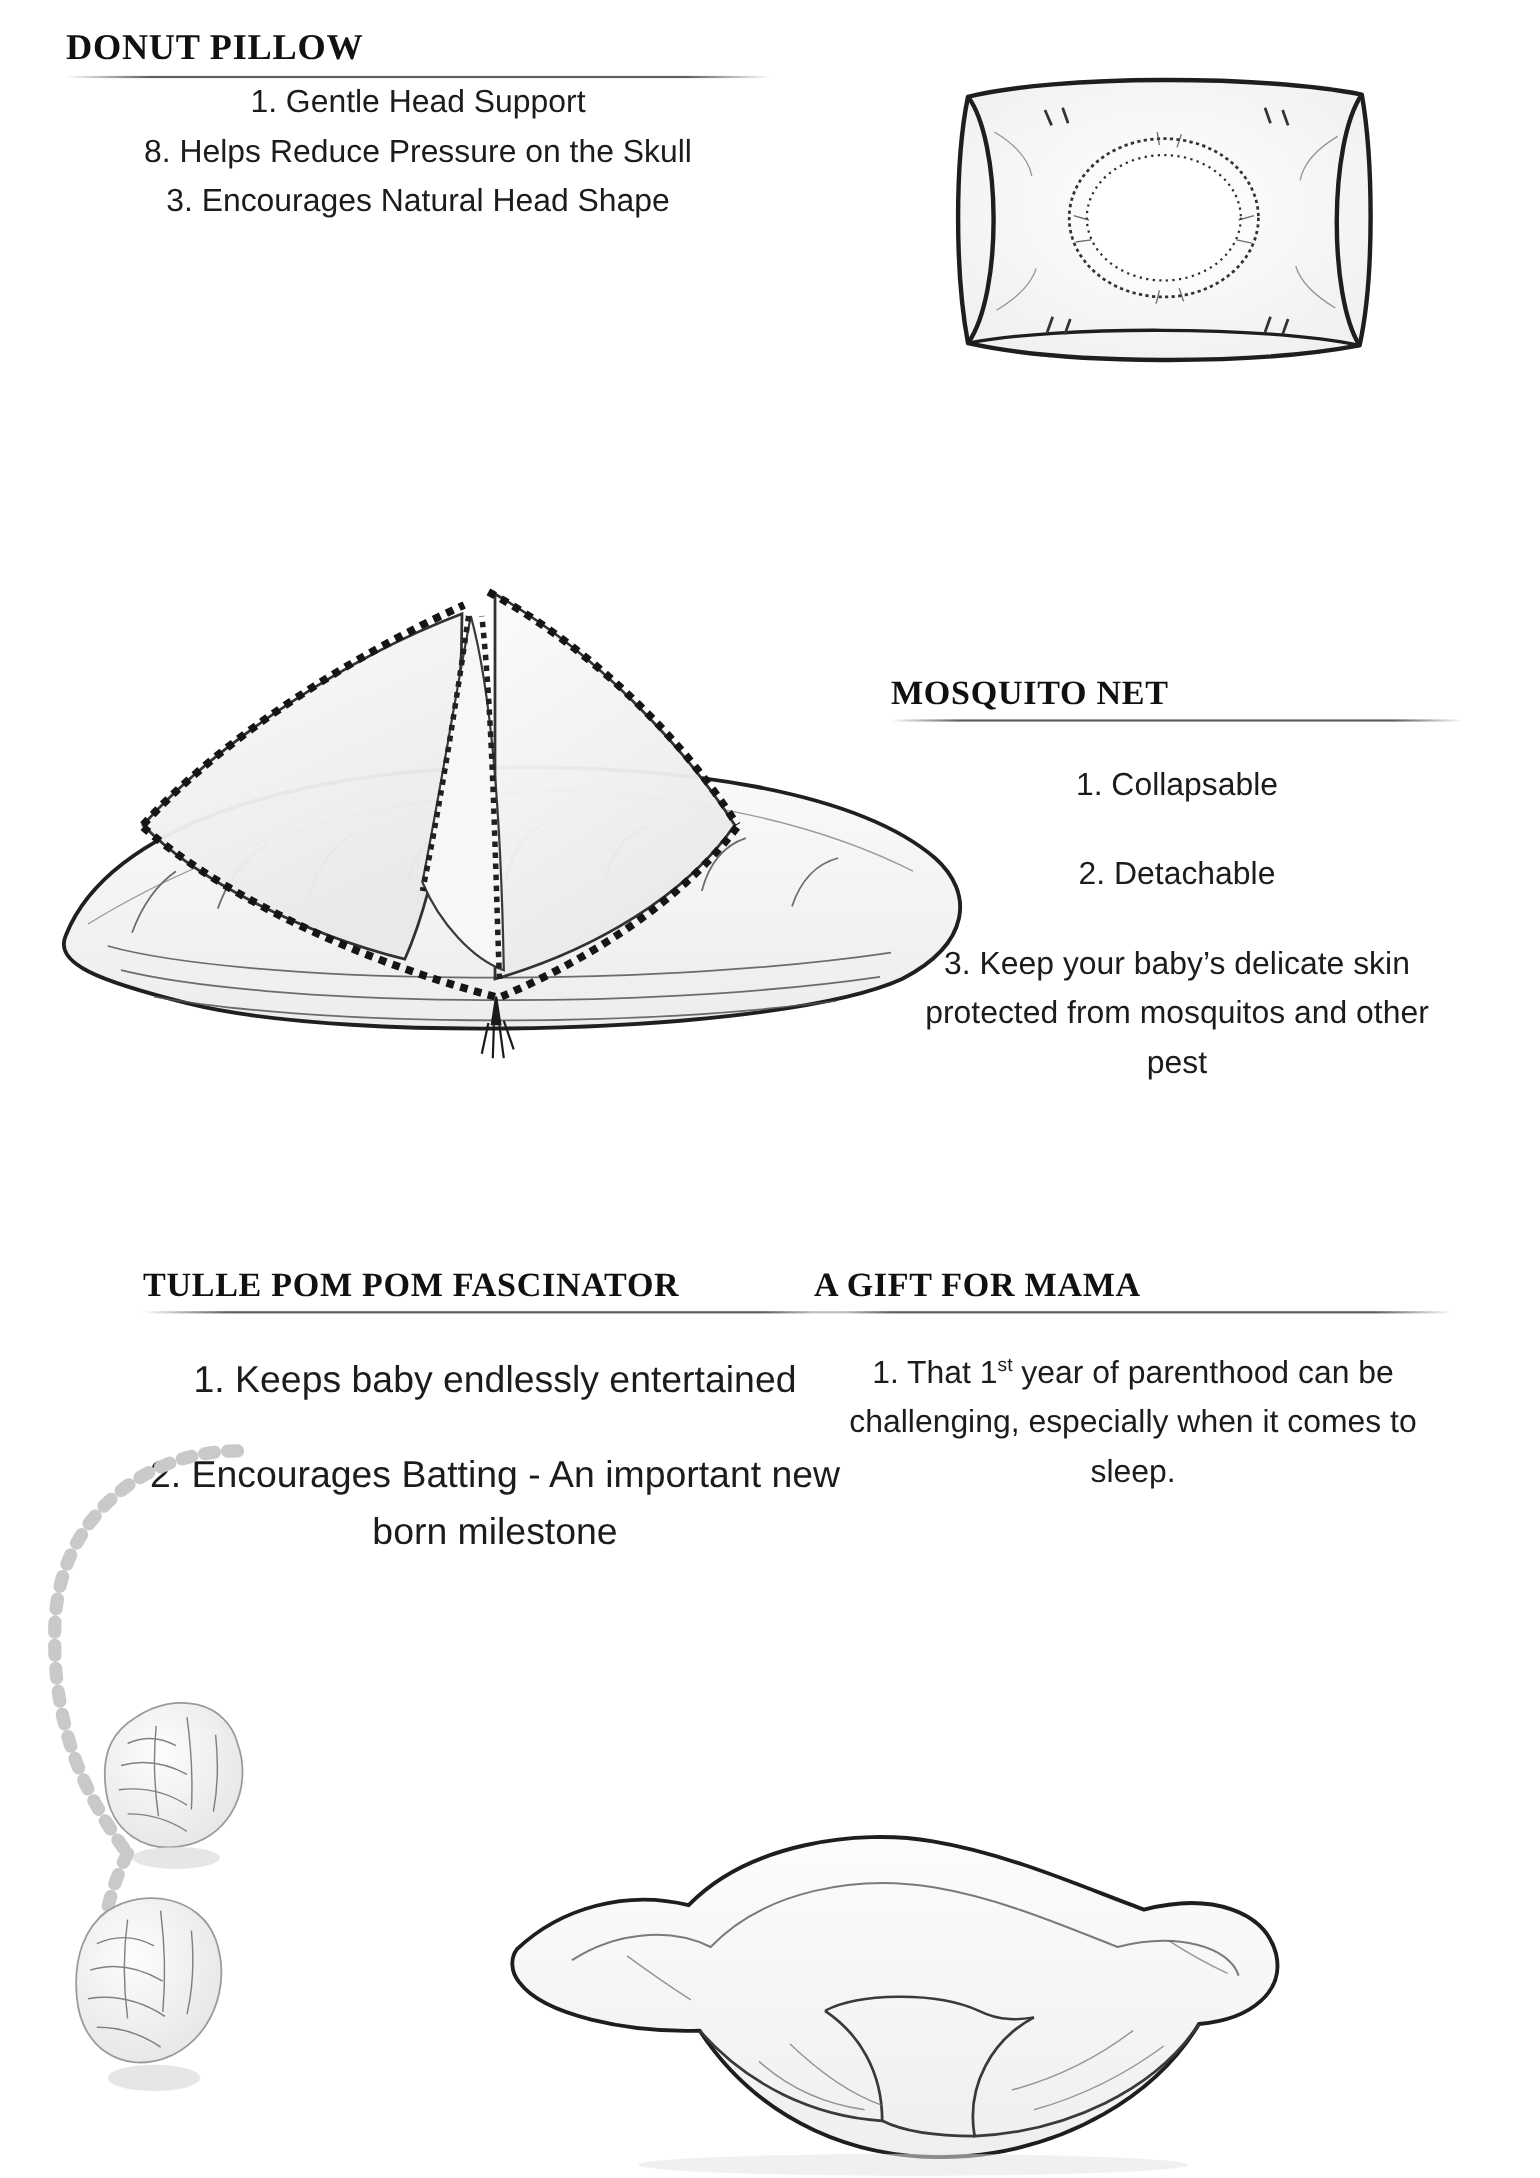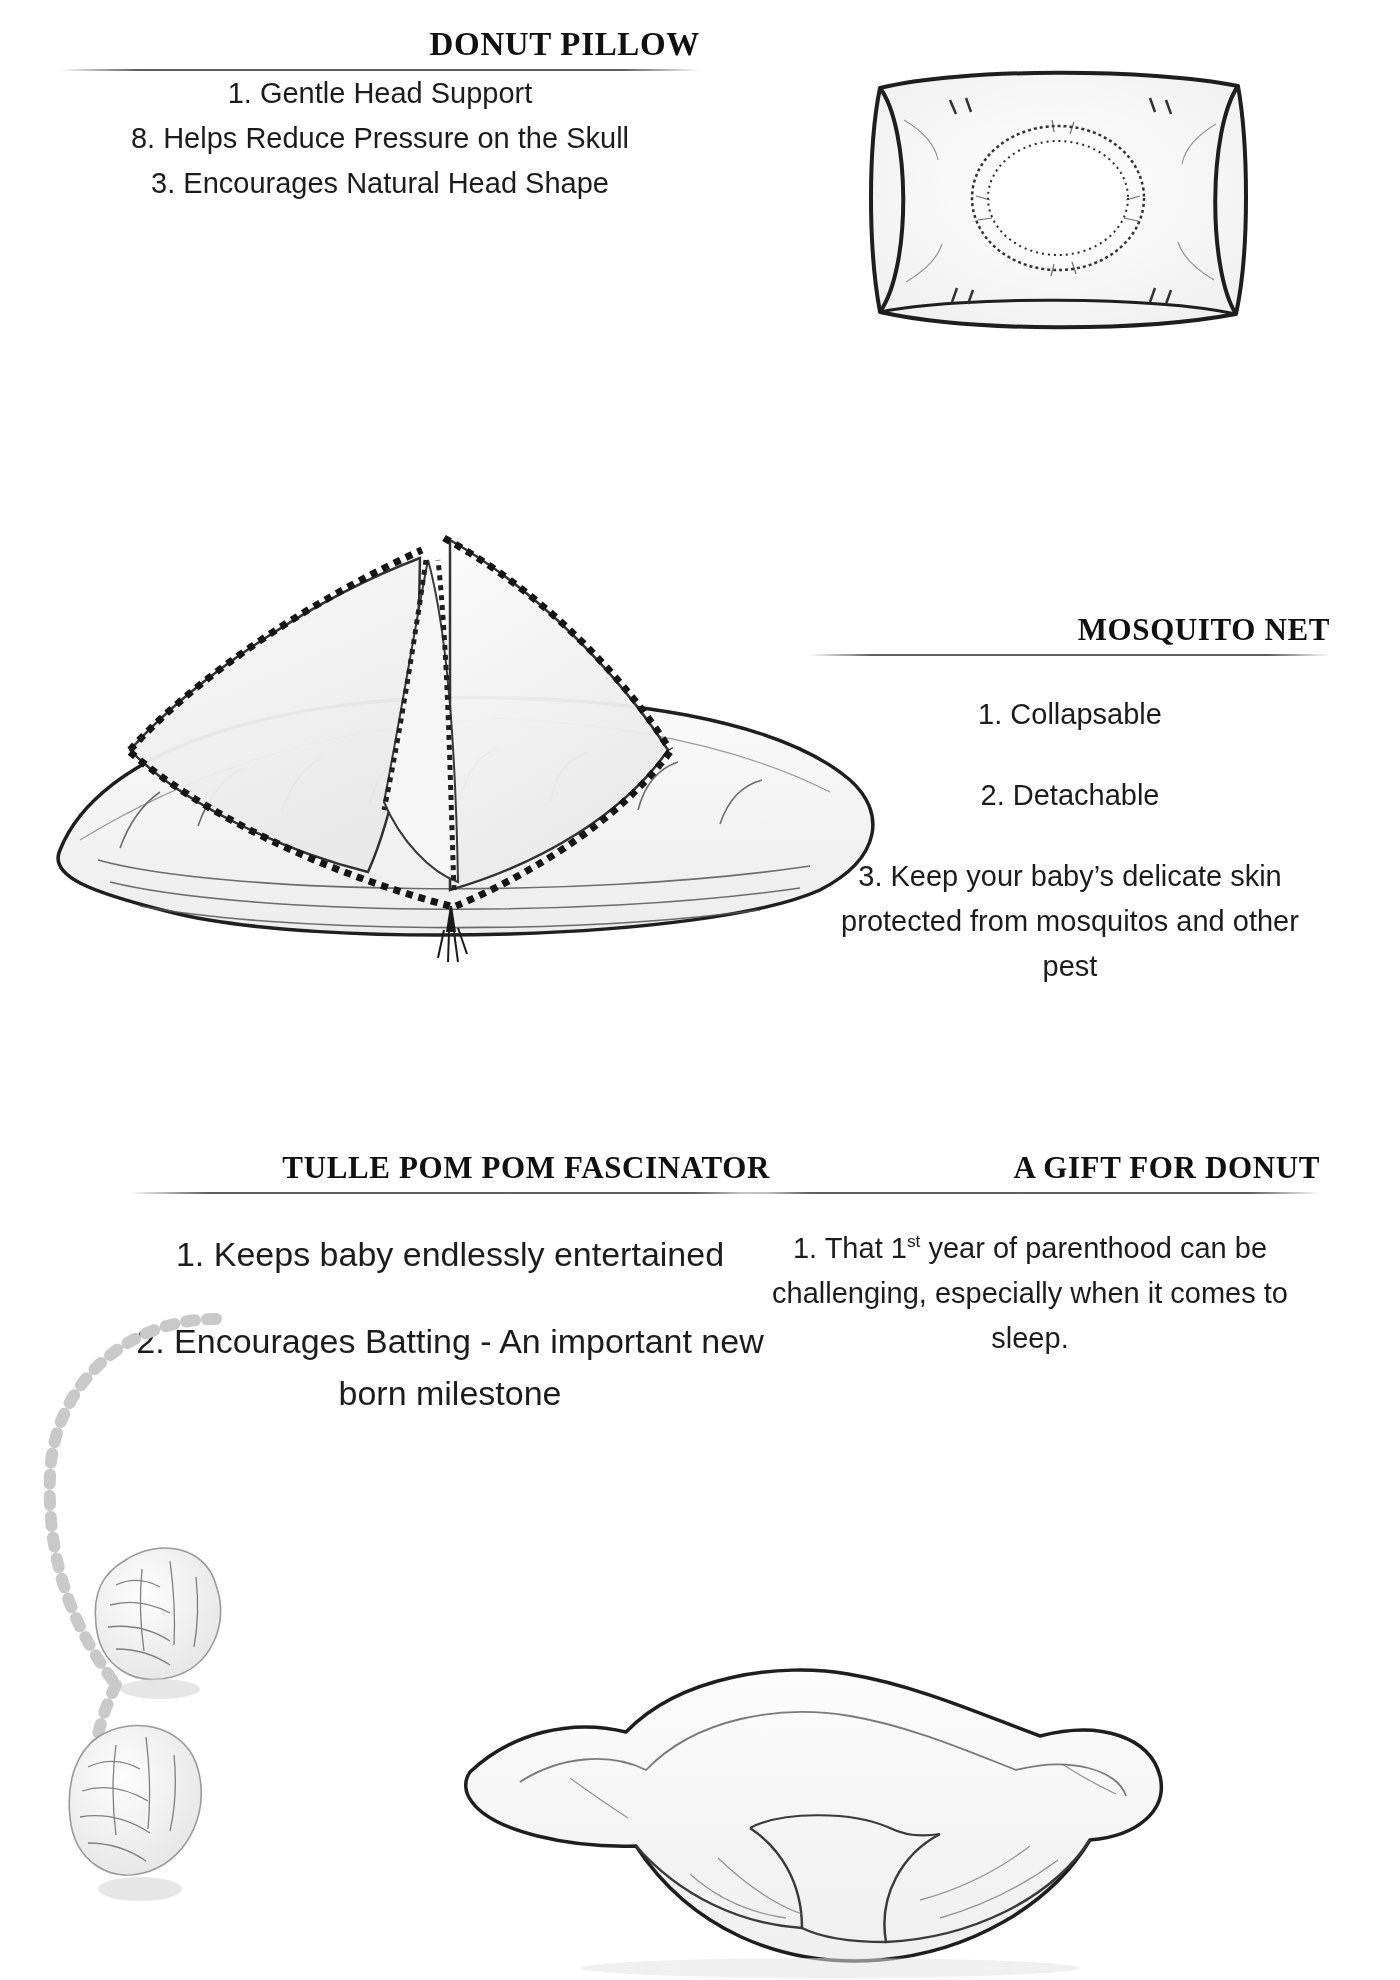--- a/index.html
+++ b/index.html
@@ -13,21 +13,21 @@
     position: relative;
     font-family: "Liberation Sans", sans-serif;
     color: #1b1b1b;
     overflow: hidden;
   }
 
   .section-title {
     font-family: "Liberation Serif", serif;
     font-weight: bold;
     letter-spacing: 0.02em;
-    text-align: right;
+    text-align: left;
     color: #111111;
   }
 
   .rule {
     height: 2px;
     background: linear-gradient(to right, rgba(40,40,40,0) 0%, rgba(40,40,40,0.75) 12%, rgba(40,40,40,0.75) 88%, rgba(40,40,40,0) 100%);
     margin: 6px 0 0 0;
   }
 
   .body-text {
@@ -280,21 +280,21 @@
       <path d="M154 470 q4 42 -4 76"></path>
     </g>
     <g fill="#dcdcdc" opacity="0.7">
       <ellipse cx="120" cy="604" rx="42" ry="12"></ellipse>
       <ellipse cx="140" cy="404" rx="40" ry="10"></ellipse>
     </g>
   </svg>
 </div>
 
 <div id="mama-block">
-  <div class="section-title">A GIFT FOR DONUT</div>
+  <div class="section-title">A GIFT FOR MAMA</div>
   <div class="rule"></div>
   <div class="body-text item">1. That 1<sup>st</sup> year of parenthood can be challenging, especially when it comes to sleep.</div>
 </div>
 
 <div id="mama-art">
   <svg viewBox="0 0 720 320" xmlns="http://www.w3.org/2000/svg">
     <defs>
       <linearGradient id="maskGrad" x1="0" y1="0" x2="0" y2="1">
         <stop offset="0%" stop-color="#fcfcfc"></stop>
         <stop offset="100%" stop-color="#efefef"></stop>

